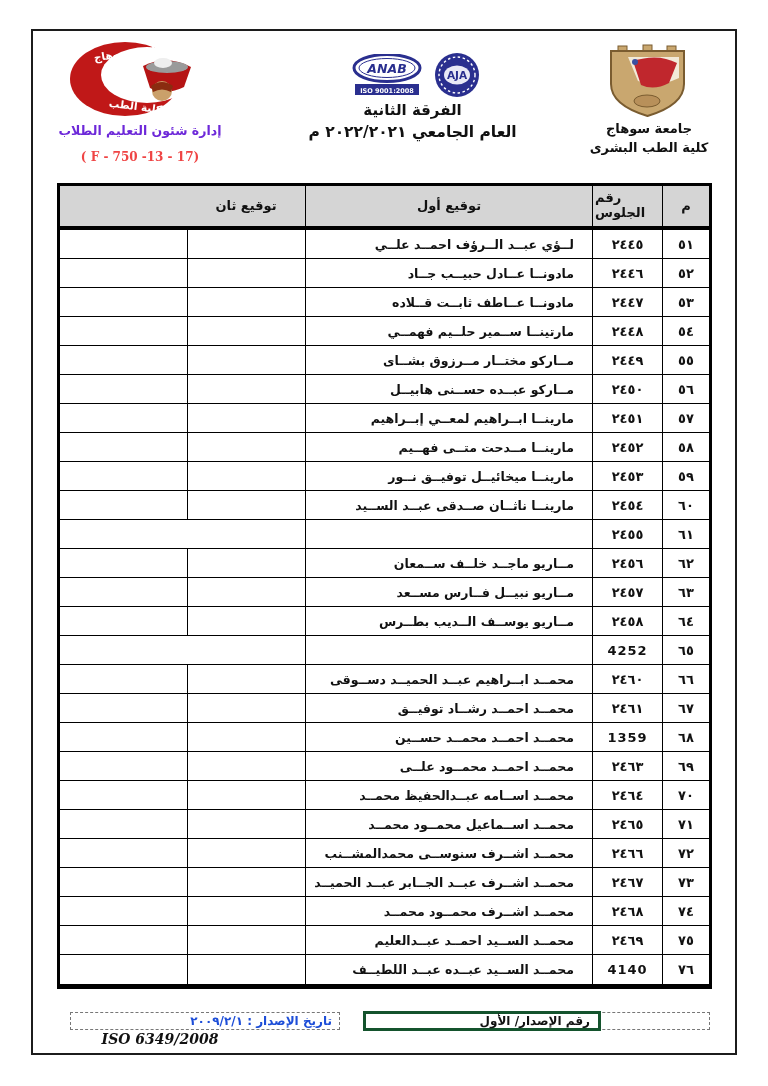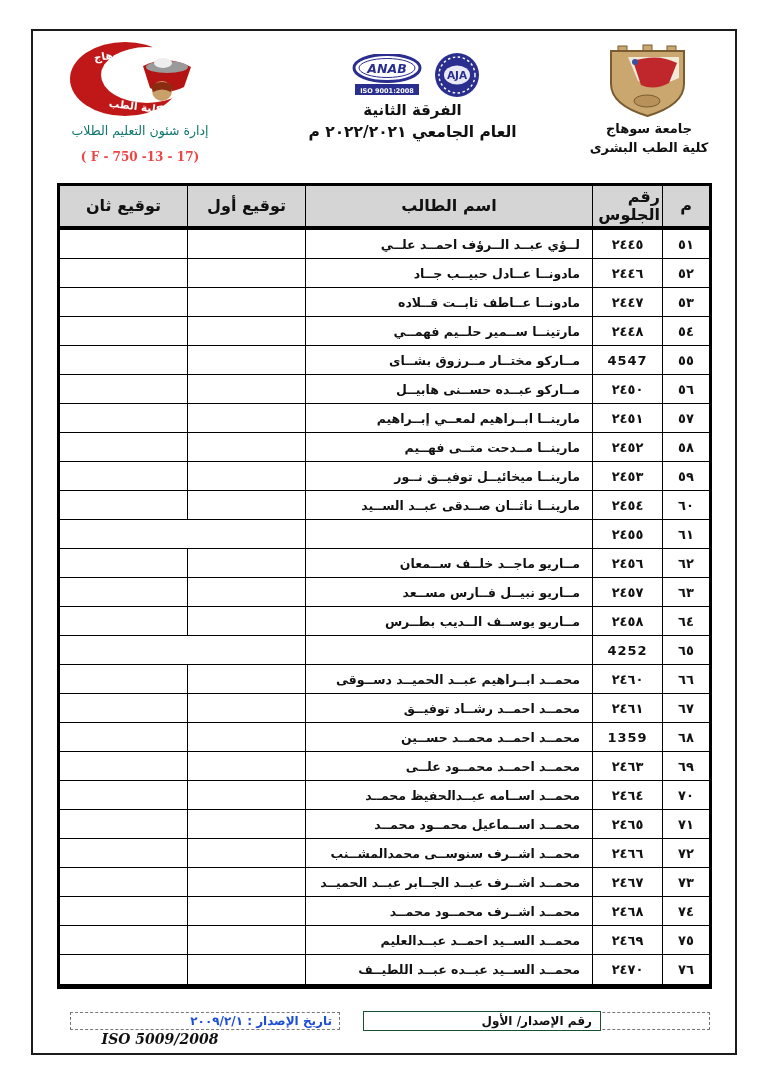--- a/index.html
+++ b/index.html
@@ -2,21 +2,21 @@
 <html lang="ar"><head>
 <meta charset="utf-8">
 <style>
   html,body{margin:0;padding:0;background:#ffffff;width:768px;height:1086px;overflow:hidden;
     font-family:"DejaVu Sans",sans-serif;}
   .page{position:relative;width:768px;height:1086px;background:#fff;}
   .page-border{position:absolute;left:31px;top:29px;width:702px;height:1022px;border:2px solid #1c1c1c;}
   
   .crescent{position:absolute;left:63px;top:40px;}
   .dept{position:absolute;left:45px;top:123px;width:190px;text-align:center;direction:rtl;}
-  .dept-line{font-weight:normal;font-size:12.5px;color:#0f766e;}
+  .dept-line{font-weight:bold;font-size:12.5px;color:#6d28d9;}
   .form-code{font-weight:bold;font-size:12px;color:#ef4444;direction:ltr;unicode-bidi:bidi-override;
     font-family:"DejaVu Serif",serif;margin-top:12px;}
   .center-logos{position:absolute;left:352px;top:52px;width:130px;height:46px;}
   .anab{position:absolute;left:0;top:2px;}
   .aja{position:absolute;left:82px;top:0;}
   .center-titles{position:absolute;left:290px;top:100px;width:245px;text-align:center;direction:rtl;color:#111;}
   .title1{font-weight:bold;font-size:15px;line-height:20px;}
   .title2{font-weight:bold;font-size:15.5px;line-height:25px;}
   .title3{font-weight:bold;font-size:12px;line-height:16px;margin-top:45px;}
   .emblem{position:absolute;left:600px;top:44px;}
@@ -25,28 +25,28 @@
   
   .table{position:absolute;left:57px;top:183px;width:655px;direction:rtl;
     border:3px solid #000;border-bottom:5px solid #000;background:#fff;box-sizing:border-box;}
   .t-row{display:grid;grid-template-columns:47px 70px 287px 118px 1fr;box-sizing:border-box;}
   .t-head{height:44px;background:#d5d5d5;border-bottom:4px solid #000;}
   .t-body .t-row{height:29px;border-bottom:1px solid #000;}
   .t-body .t-row:last-child{border-bottom:none;}
   .cell{display:flex;align-items:center;justify-content:center;box-sizing:border-box;
     font-weight:bold;font-size:13px;color:#111;overflow:hidden;}
   .t-row .cell:not(:last-child){border-left:1px solid #000;}
-  .t-head .cell{font-size:16px;text-align:right;line-height:1.15;padding:2px 2px;}
-  .c-name{justify-content:flex-start;padding:0 12px;white-space:nowrap;font-size:12.5px;}
+  .t-head .cell{font-size:13px;text-align:left;line-height:1.15;padding:2px 2px;}
+  .c-name{justify-content:flex-start;padding:0 18px;white-space:nowrap;font-size:12.5px;}
   .c-seat,.c-idx{letter-spacing:1px;}
   
   .f-right-dashed{position:absolute;left:363px;top:1012px;width:347px;height:18px;
     border:1px dashed #777;box-sizing:border-box;}
   .f-right-solid{position:absolute;left:363px;top:1011px;width:238px;height:20px;
-    border:1px solid #14532d;background:#fff;box-sizing:border-box;direction:rtl;
+    border:3px solid #14532d;background:#fff;box-sizing:border-box;direction:rtl;
     display:flex;align-items:center;justify-content:flex-start;padding:0 8px;
     font-size:12px;font-weight:bold;color:#111;}
   .f-left-dashed{position:absolute;left:70px;top:1012px;width:270px;height:18px;
     border:1px dashed #777;box-sizing:border-box;direction:rtl;
     display:flex;align-items:center;justify-content:flex-start;padding:0 7px;
     font-size:12px;font-weight:bold;color:#1d4ed8;}
   .iso{position:absolute;left:100px;top:1031px;width:120px;text-align:center;
     font-family:"DejaVu Serif",serif;font-style:italic;font-weight:bold;font-size:14px;color:#111;}
 </style>
 </head>
@@ -107,21 +107,20 @@
 
   <div class="univ">
     <div>جامعة سوهاج</div>
     <div>كلية الطب البشرى</div>
   </div>
 
   <div class="table">
     <div class="t-row t-head">
       <div class="cell">م</div>
       <div class="cell">رقم الجلوس</div>
-      <div class="cell">اسم الطالب</div>
       <div class="cell">توقيع أول</div>
       <div class="cell">توقيع ثان</div>
     </div>
     <div class="t-body">
 
         <div class="t-row">
           <div class="cell c-idx">٥١</div>
           <div class="cell c-seat">٢٤٤٥</div>
           <div class="cell c-name">لــؤي عبــد الــرؤف احمــد علــي</div>
           <div class="cell"></div>
@@ -147,21 +146,21 @@
         <div class="t-row">
           <div class="cell c-idx">٥٤</div>
           <div class="cell c-seat">٢٤٤٨</div>
           <div class="cell c-name">مارتينــا ســمير حلــيم فهمــي</div>
           <div class="cell"></div>
           <div class="cell"></div>
         </div>
 
         <div class="t-row">
           <div class="cell c-idx">٥٥</div>
-          <div class="cell c-seat">4547</div>
+          <div class="cell c-seat">٢٤٤٩</div>
           <div class="cell c-name">مــاركو مختــار مــرزوق بشــاى</div>
           <div class="cell"></div>
           <div class="cell"></div>
         </div>
 
         <div class="t-row">
           <div class="cell c-idx">٥٦</div>
           <div class="cell c-seat">٢٤٥٠</div>
           <div class="cell c-name">مــاركو عبــده حســنى هابيــل</div>
           <div class="cell"></div>
@@ -313,25 +312,25 @@
         <div class="t-row">
           <div class="cell c-idx">٧٥</div>
           <div class="cell c-seat">٢٤٦٩</div>
           <div class="cell c-name">محمــد الســيد احمــد عبــدالعليم</div>
           <div class="cell"></div>
           <div class="cell"></div>
         </div>
 
         <div class="t-row">
           <div class="cell c-idx">٧٦</div>
-          <div class="cell c-seat">٢٤٧٠</div>
+          <div class="cell c-seat">4140</div>
           <div class="cell c-name">محمــد الســيد عبــده عبــد اللطيــف</div>
           <div class="cell"></div>
           <div class="cell"></div>
         </div>
       </div>
   </div>
 
   <div class="f-right-dashed"></div>
   <div class="f-right-solid">رقم الإصدار/ الأول</div>
   <div class="f-left-dashed">تاريخ الإصدار : ٢٠٠٩/٢/١</div>
-  <div class="iso">ISO 5009/2008</div>
+  <div class="iso">ISO 6349/2008</div>
 </div>
 
 </body></html>

